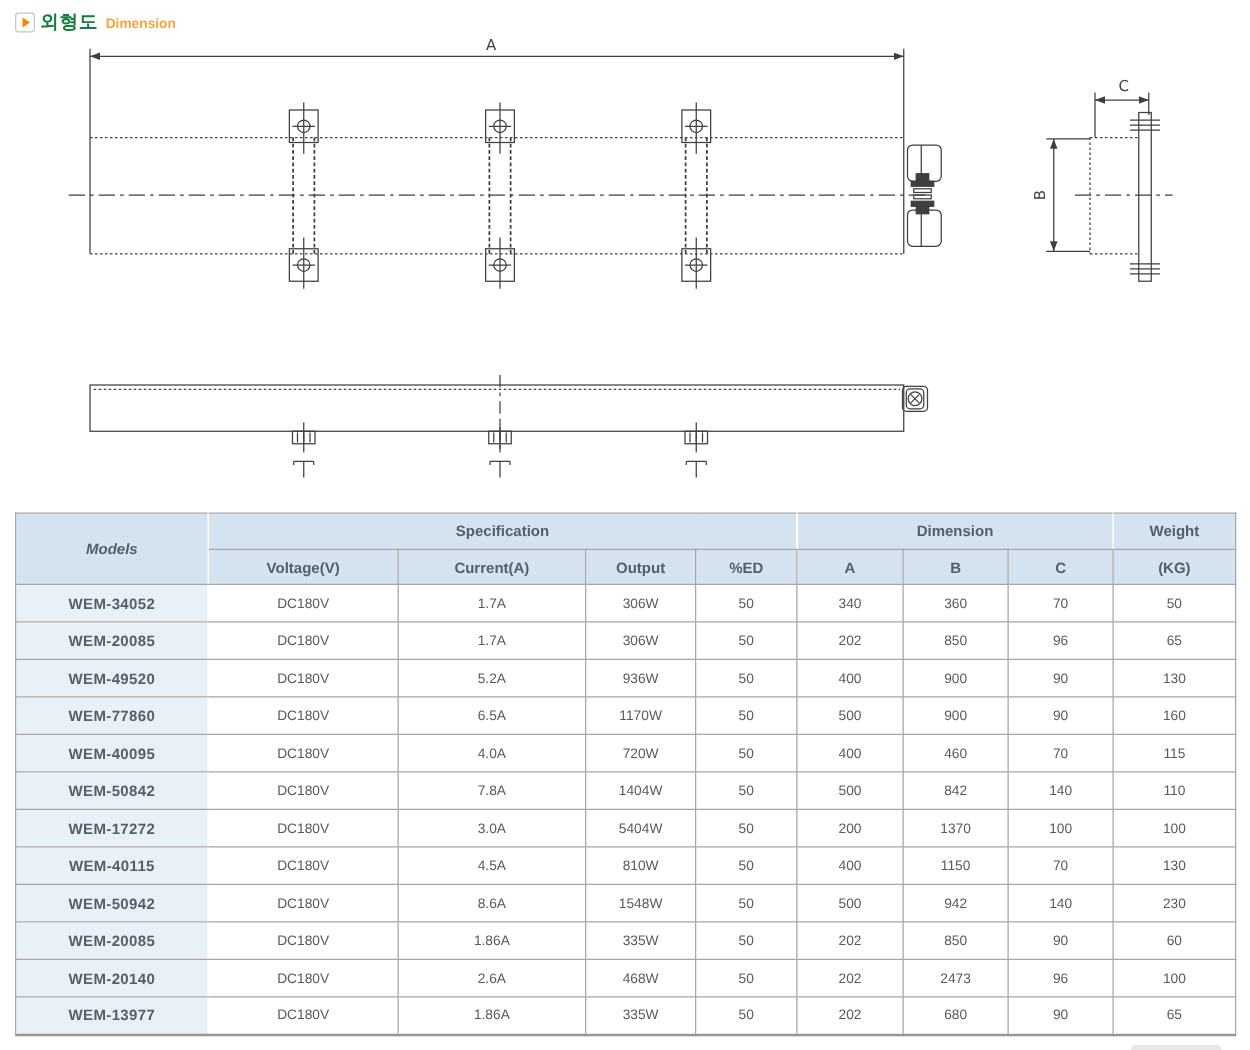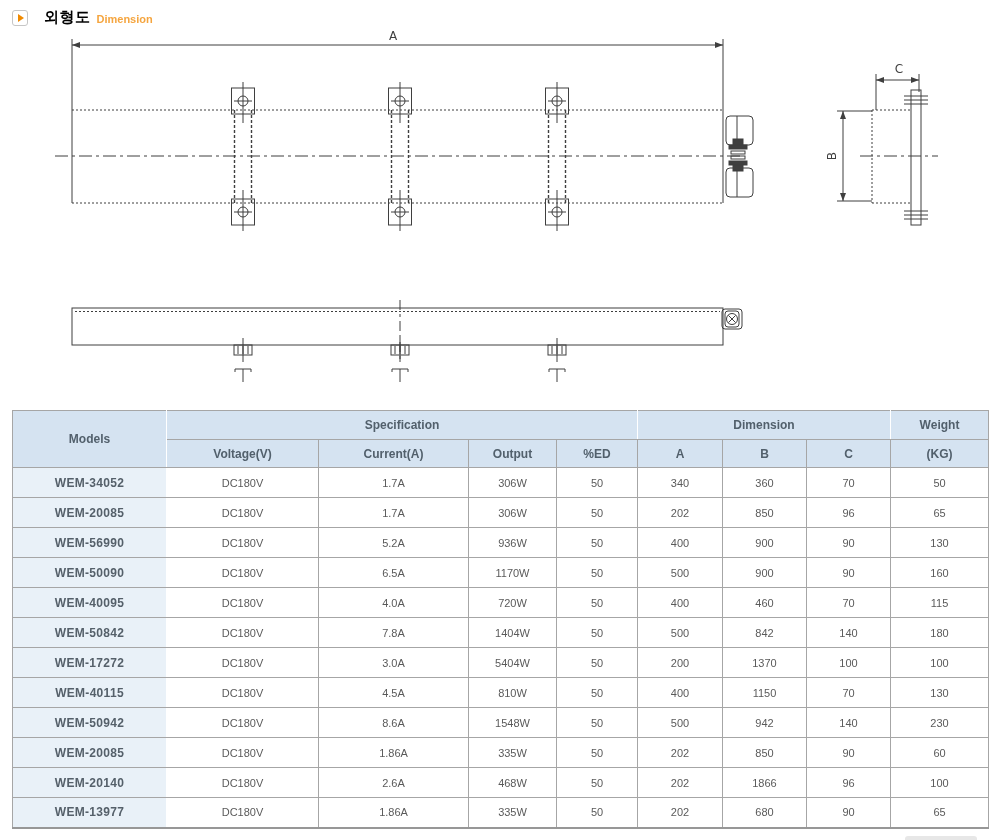--- a/index.html
+++ b/index.html
@@ -6,36 +6,36 @@
   html,body { width:1000px; height:840px; background:#ffffff;
     font-family:"Liberation Sans","DejaVu Sans",sans-serif; }
   .page { position:relative; width:1000px; height:840px; background:#fff; overflow:hidden; }
 
   
   .sec-header { position:absolute; left:12px; top:8px; display:flex; align-items:center; }
   .sec-icon { width:16px; height:16px; border:1px solid #c6c6c6; border-radius:3px;
     display:flex; align-items:center; justify-content:center; background:#fff; }
   .sec-icon .tri { width:0; height:0; border-top:4px solid transparent; border-bottom:4px solid transparent;
     border-left:6px solid #f08a00; margin-left:1px; }
-  .sec-title { margin-left:16px; font-size:15px; font-weight:bold; color:#000000; letter-spacing:0.5px; }
+  .sec-title { margin-left:4px; font-size:15px; font-weight:bold; color:#15803d; letter-spacing:0.5px; }
   .sec-sub { margin-left:6px; font-size:11px; font-weight:bold; color:#f5a53f; padding-top:3px; }
 
   
   .drawing { position:absolute; left:0; top:28px; width:1000px; height:378px; }
   svg text { font-family:"DejaVu Sans","Liberation Sans",sans-serif; }
 
   
   table.spec { position:absolute; left:12px; top:410px; width:976px; border-collapse:collapse;
     border:1px solid #a6a6a6; border-bottom:2px solid #979797; table-layout:fixed; }
   table.spec th, table.spec td { border:1px solid #a6a6a6; text-align:center; vertical-align:middle;
     color:#555f68; overflow:hidden; white-space:nowrap; }
   table.spec thead th { background:#d5e3f1; font-size:12px; font-weight:bold; color:#52606c;text-align:center; }
   table.spec thead tr.group-row th { height:29px; }
   table.spec thead tr.sub-row th { height:28px; }
-  table.spec thead th.h-models { border-right-color:#ffffff; }
+  table.spec thead th.h-models { border-right-color:#ffffff;font-style:italic; }
   table.spec thead th.h-spec { border-left-color:#ffffff; border-right-color:#ffffff; }
   table.spec thead th.h-dim { border-right-color:#ffffff; }
   table.spec tbody tr { height:30px; }
   table.spec tbody th { background:#e9f1f8; font-size:12px; font-weight:bold; color:#55606a;
     border-right-color:#ffffff; letter-spacing:0.3px; }
   table.spec tbody td { background:#ffffff; font-size:11px; font-weight:normal; color:#5a5a5a; }
 
   .partial-bottom { position:absolute; left:905px; top:836px; width:72px; height:6px;
     background:#e7e7e7; border-radius:3px 3px 0 0; }
 </style>
@@ -259,32 +259,32 @@
           <td>DC180V</td>
           <td>1.7A</td>
           <td>306W</td>
           <td>50</td>
           <td>202</td>
           <td>850</td>
           <td>96</td>
           <td>65</td>
         </tr>
         <tr>
-          <th>WEM-56990</th>
+          <th>WEM-49520</th>
           <td>DC180V</td>
           <td>5.2A</td>
           <td>936W</td>
           <td>50</td>
           <td>400</td>
           <td>900</td>
           <td>90</td>
           <td>130</td>
         </tr>
         <tr>
-          <th>WEM-50090</th>
+          <th>WEM-77860</th>
           <td>DC180V</td>
           <td>6.5A</td>
           <td>1170W</td>
           <td>50</td>
           <td>500</td>
           <td>900</td>
           <td>90</td>
           <td>160</td>
         </tr>
         <tr>
@@ -300,21 +300,21 @@
         </tr>
         <tr>
           <th>WEM-50842</th>
           <td>DC180V</td>
           <td>7.8A</td>
           <td>1404W</td>
           <td>50</td>
           <td>500</td>
           <td>842</td>
           <td>140</td>
-          <td>180</td>
+          <td>110</td>
         </tr>
         <tr>
           <th>WEM-17272</th>
           <td>DC180V</td>
           <td>3.0A</td>
           <td>5404W</td>
           <td>50</td>
           <td>200</td>
           <td>1370</td>
           <td>100</td>
@@ -353,21 +353,21 @@
           <td>90</td>
           <td>60</td>
         </tr>
         <tr>
           <th>WEM-20140</th>
           <td>DC180V</td>
           <td>2.6A</td>
           <td>468W</td>
           <td>50</td>
           <td>202</td>
-          <td>1866</td>
+          <td>2473</td>
           <td>96</td>
           <td>100</td>
         </tr>
         <tr>
           <th>WEM-13977</th>
           <td>DC180V</td>
           <td>1.86A</td>
           <td>335W</td>
           <td>50</td>
           <td>202</td>

